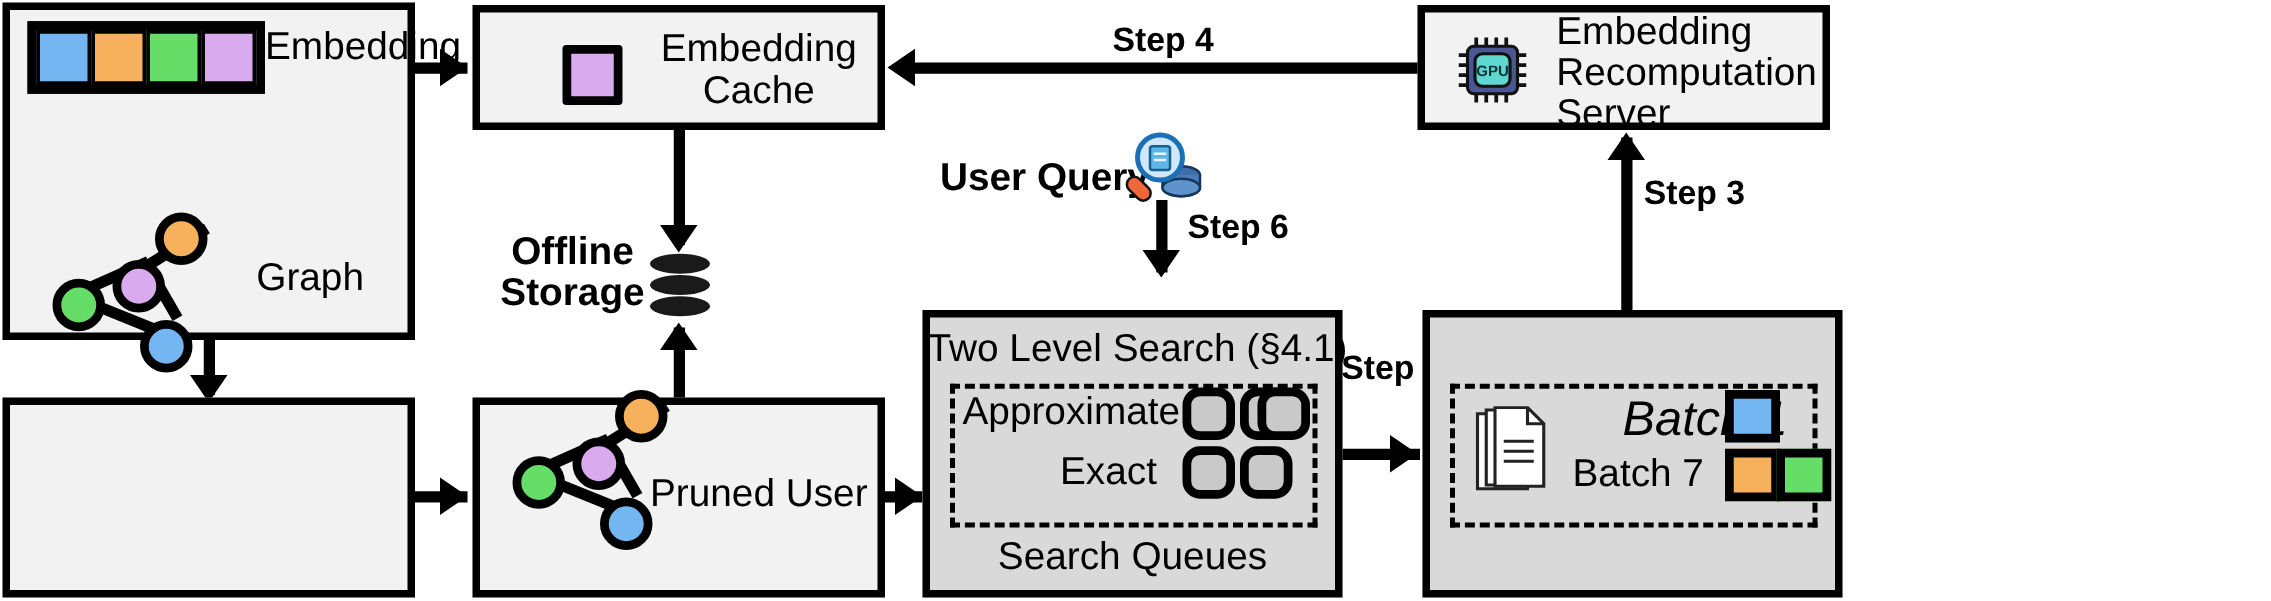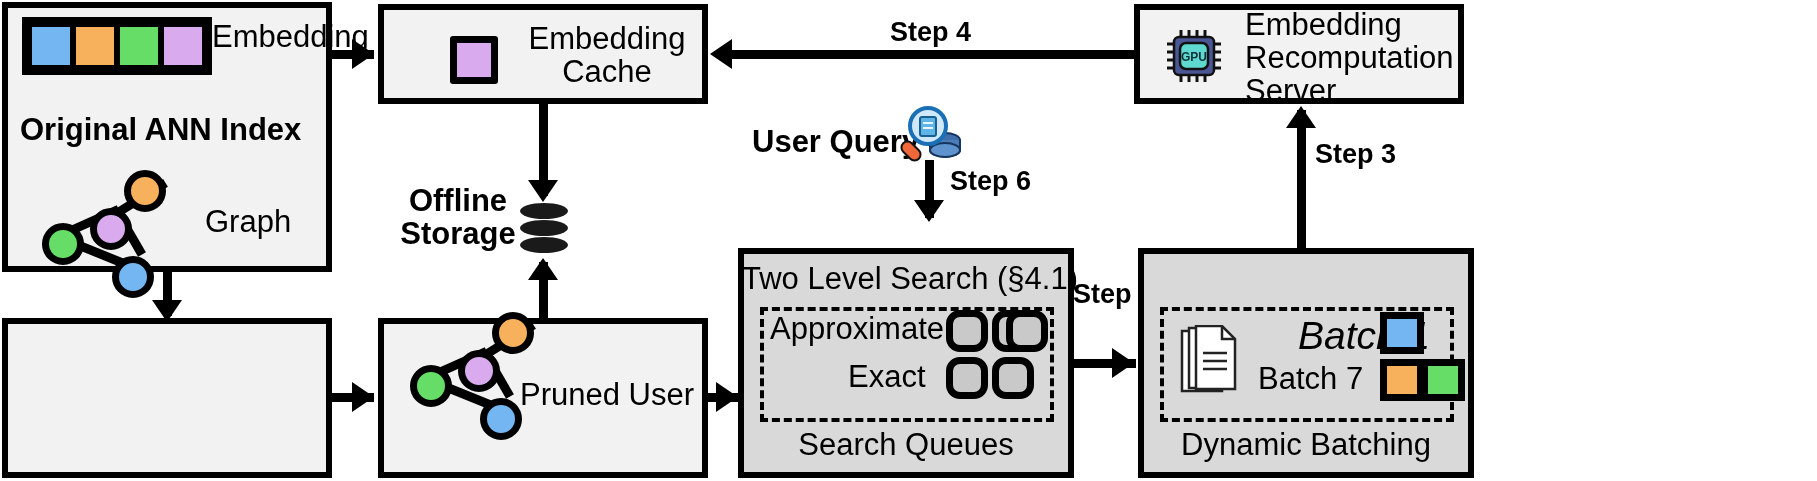--- a/index.html
+++ b/index.html
@@ -53,21 +53,20 @@
   <div class="box" style="left:2px;top:2px;width:330px;height:270px;"></div>
 
   <div class="strip" style="left:22px;top:17px;">
     <div class="cell" style="background:#74b6f2;"></div>
     <div class="cell" style="background:#f7b05b;"></div>
     <div class="cell" style="background:#66dd66;"></div>
     <div class="cell" style="background:#d9aaee;"></div>
   </div>
   <div class="lbl" style="left:212px;top:20px;font-size:31px;">Embedding</div>
 
-  <div class="lbl bold" style="left:20px;top:113px;font-size:31px;">Original ANN Index</div>
 
   <div class="graph" style="left:40px;top:168px;width:160px;height:95px;">
     <div class="edge" style="left:22px;top:62px;width:62px;transform:rotate(-24deg);"></div>
     <div class="edge" style="left:78px;top:40px;width:56px;transform:rotate(-32deg);"></div>
     <div class="edge" style="left:22px;top:66px;width:68px;transform:rotate(22deg);"></div>
     <div class="edge" style="left:80px;top:44px;width:44px;transform:rotate(60deg);"></div>
     <div class="node" style="left:84px;top:2px;width:42px;height:42px;background:#f7b05b;"></div>
     <div class="node" style="left:50px;top:40px;width:42px;height:42px;background:#d9aaee;"></div>
     <div class="node" style="left:2px;top:55px;width:42px;height:42px;background:#66dd66;"></div>
     <div class="node" style="left:72px;top:88px;width:42px;height:42px;background:#74b6f2;"></div>
@@ -171,21 +170,20 @@
     </svg>
   </div>
 
   <div class="lbl" style="left:1298px;top:315px;font-size:39px;font-style:italic;">Batch 1</div>
   <div class="swatch" style="left:1380px;top:312px;width:44px;height:42px;background:#74b6f2;border-radius:0;"></div>
 
   <div class="lbl" style="left:1258px;top:362px;font-size:31px;">Batch 7</div>
   <div class="swatch" style="left:1380px;top:359px;width:44px;height:42px;background:#f7b05b;border-radius:0;"></div>
   <div class="swatch" style="left:1421px;top:359px;width:44px;height:42px;background:#66dd66;border-radius:0;"></div>
 
-  <div class="lbl ctr" style="left:1142px;top:428px;width:328px;font-size:31px;">Dynamic Batching</div>
 
   <div class="ln" style="left:1297px;top:110px;width:9px;height:138px;"></div>
   <div class="ah ah-u" style="left:1286px;top:106px;"></div>
   <div class="lbl bold" style="left:1315px;top:140px;font-size:27px;">Step 3</div>
 
   <div class="box" style="left:1134px;top:4px;width:330px;height:100px;"></div>
   <div class="gpu" style="left:1163px;top:28px;width:62px;height:56px;">
     <svg width="62" height="56" viewBox="0 0 62 56">
       <g stroke="#111" stroke-width="3">
         <path d="M18 2 v8 M26 2 v8 M34 2 v8 M42 2 v8"></path>

